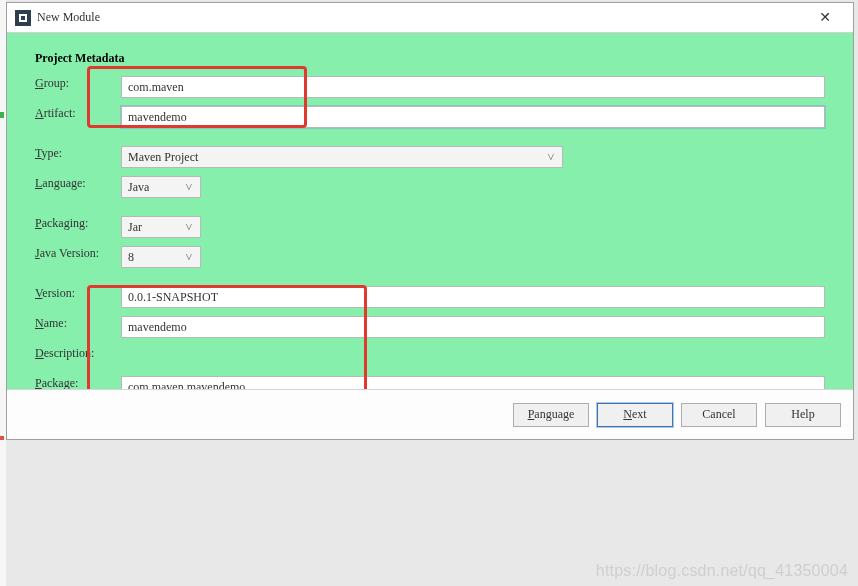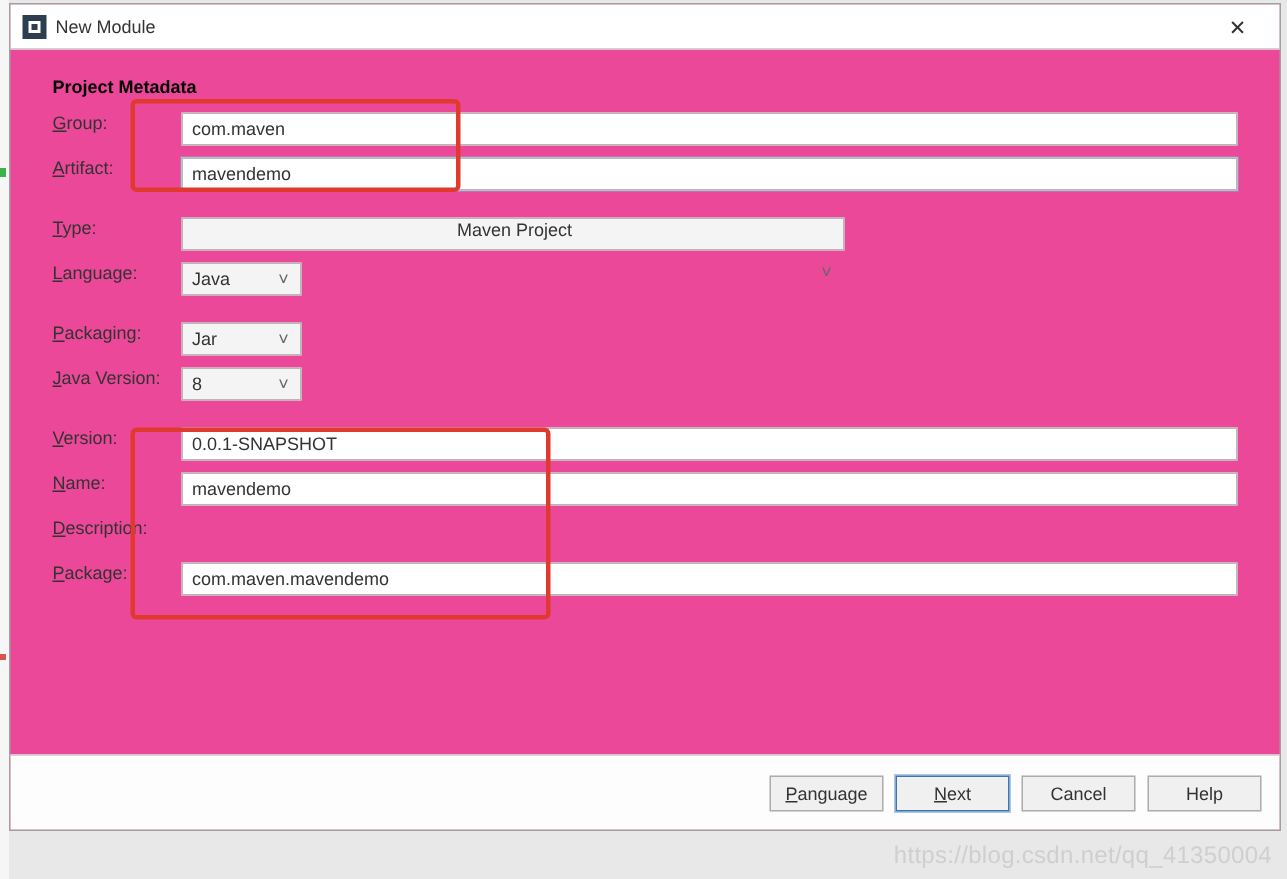--- a/index.html
+++ b/index.html
@@ -8,29 +8,30 @@
     font-family: "Segoe UI", Tahoma, sans-serif;
     font-size: 12px;
     background: #e8e8e8;
     padding: 2px;
     width: 858px;
     height: 586px;
     overflow: hidden;
     position: relative;
   }
   .dialog {
-    background: #ec4899;
+    background: #86efac;
     border: 1px solid #a0a0a0;
     width: 848px;
-    height: 552px;
+    height: 438px;
     position: absolute;
     left: 6px;
     top: 2px;
     display: flex;
     flex-direction: column;
+    font-family: Liberation Serif, serif;
   }
   .titlebar {
     height: 30px;
     display: flex;
     align-items: center;
     padding: 0 8px;
     border-bottom: 1px solid #d0d0d0;
     background: #ffffff;
   }
   .titlebar .icon {
@@ -79,21 +80,21 @@
     border: 1px solid #b8b8b8;
     background: #f4f4f4;
     display: inline-flex;
     align-items: center;
     padding: 0 4px 0 6px;
     font-size: 12px;
     color: #333;
     position: relative;
   }
   .select.small { width: 80px; }
-  .select.big { width: 442px; flex-direction: column; }
+  .select.big { width: 442px; }
   .select .arrow {
     margin-left: auto;
     width: 14px; text-align: center;
     color: #666;
   }
   .hint { color: #9e9e9e; }
   .buttons {
     height: 50px;
     border-top: 1px solid #d6d6d6;
     display: flex;

